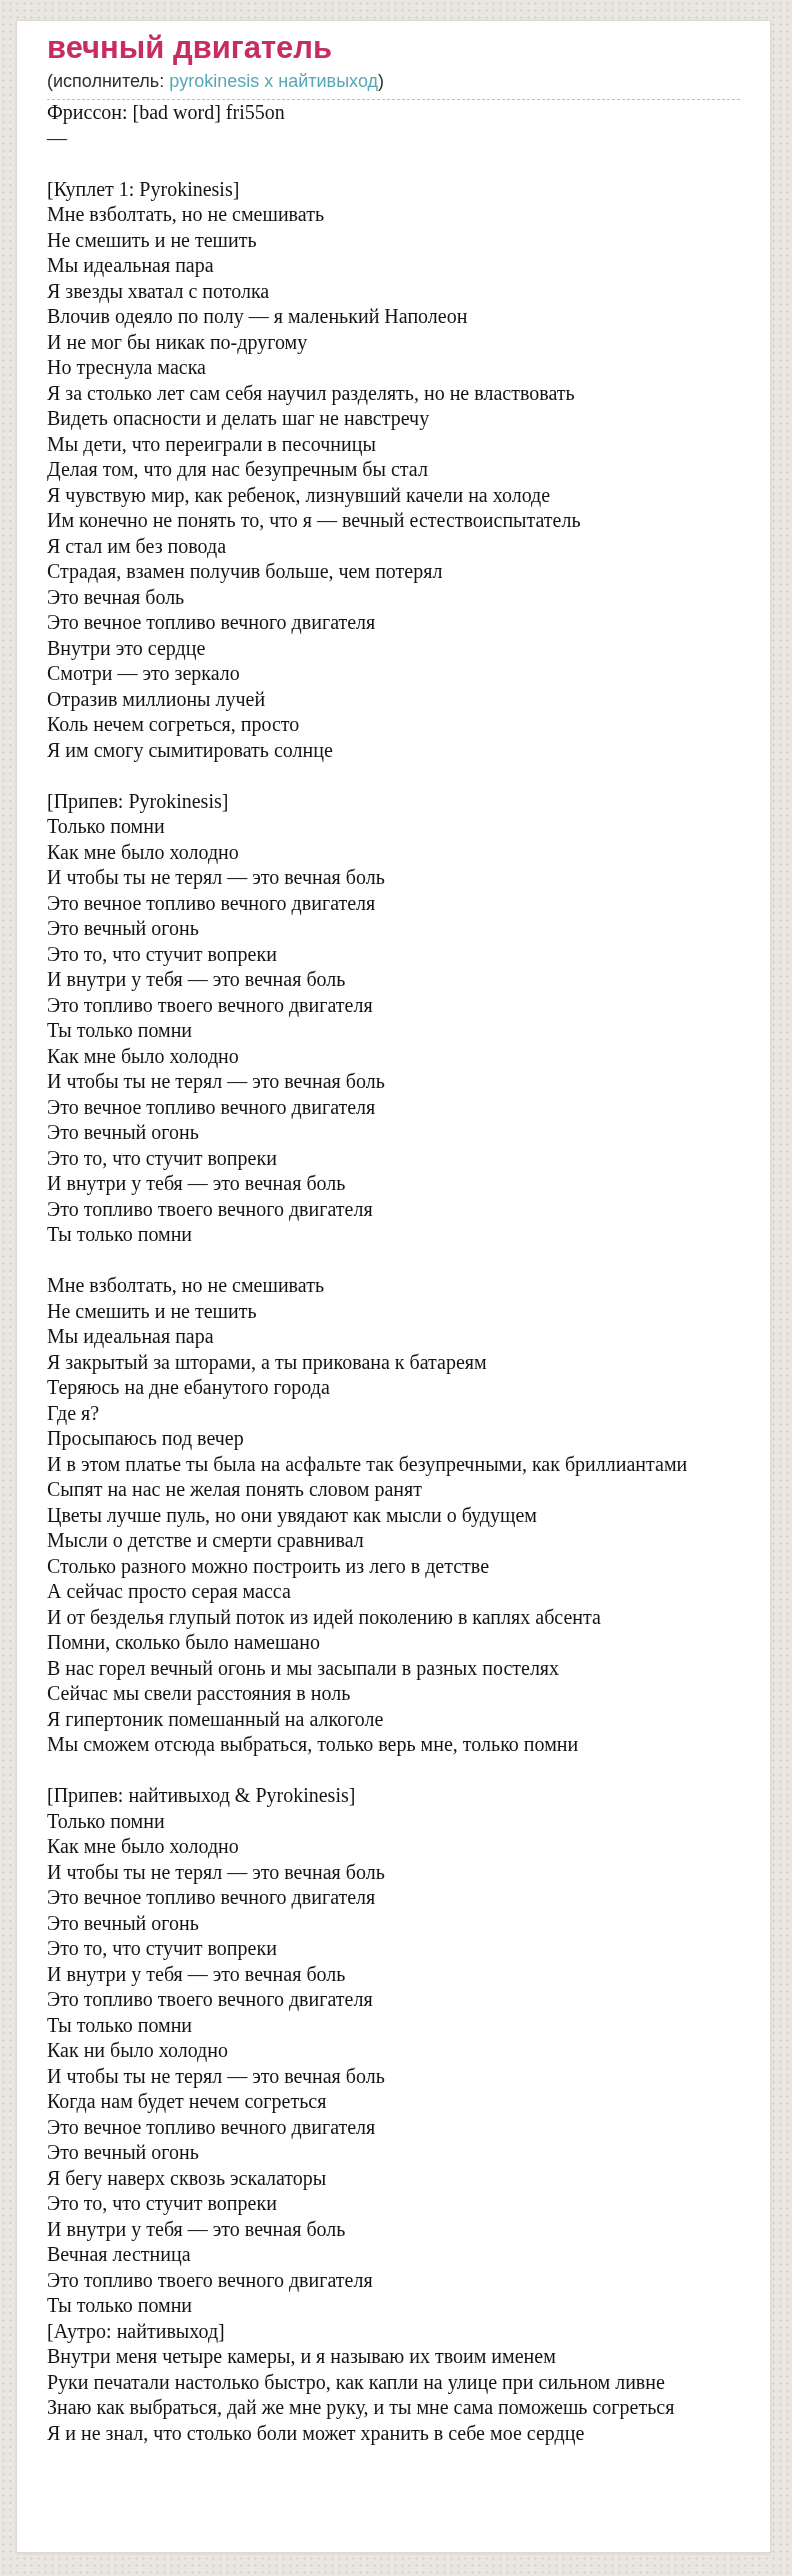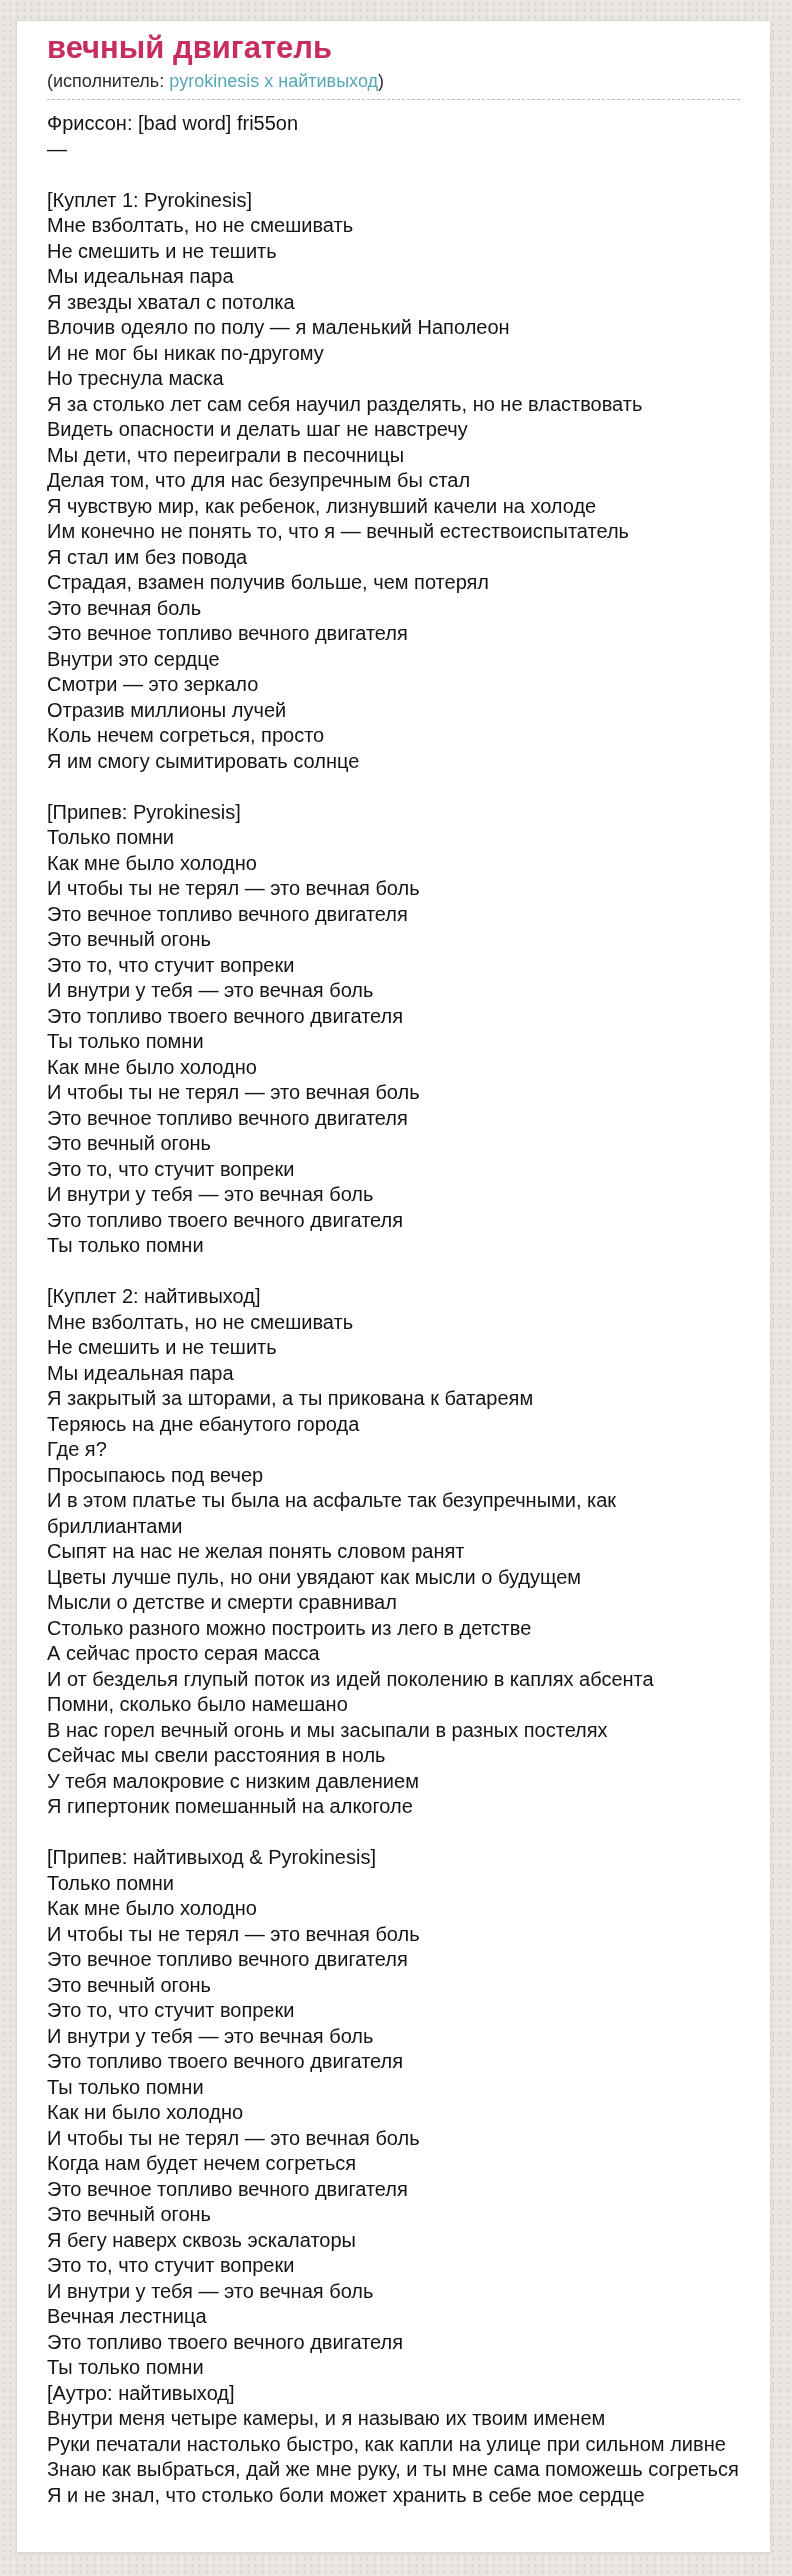--- a/index.html
+++ b/index.html
@@ -43,23 +43,23 @@
     text-decoration: none;
     cursor: pointer;
   }
   .header-separator {
     border: none;
     border-bottom: 1px dashed #a7c4d2;
     margin: 6px 0 0 0;
     height: 0;
   }
   .lyrics {
-    margin-top: 11px;
     font-size: 20px;
     color: #141414;
+    font-family: Liberation Serif, serif;
   }
   .lyric-line {
     line-height: 25.5px;
     min-height: 25.5px;
     white-space: pre-wrap;
   }
 </style>
 </head>
 <body>
 
@@ -110,40 +110,39 @@
       <div class="lyric-line">Ты только помни</div>
       <div class="lyric-line">Как мне было холодно</div>
       <div class="lyric-line">И чтобы ты не терял — это вечная боль</div>
       <div class="lyric-line">Это вечное топливо вечного двигателя</div>
       <div class="lyric-line">Это вечный огонь</div>
       <div class="lyric-line">Это то, что стучит вопреки</div>
       <div class="lyric-line">И внутри у тебя — это вечная боль</div>
       <div class="lyric-line">Это топливо твоего вечного двигателя</div>
       <div class="lyric-line">Ты только помни</div>
       <div class="lyric-line">&nbsp;</div>
-      <div class="lyric-line">[Куплет 2: найтивыход]</div>
       <div class="lyric-line">Мне взболтать, но не смешивать</div>
       <div class="lyric-line">Не смешить и не тешить</div>
       <div class="lyric-line">Мы идеальная пара</div>
       <div class="lyric-line">Я закрытый за шторами, а ты прикована к батареям</div>
       <div class="lyric-line">Теряюсь на дне ебанутого города</div>
       <div class="lyric-line">Где я?</div>
       <div class="lyric-line">Просыпаюсь под вечер</div>
       <div class="lyric-line">И в этом платье ты была на асфальте так безупречными, как бриллиантами</div>
       <div class="lyric-line">Сыпят на нас не желая понять словом ранят</div>
       <div class="lyric-line">Цветы лучше пуль, но они увядают как мысли о будущем</div>
       <div class="lyric-line">Мысли о детстве и смерти сравнивал</div>
       <div class="lyric-line">Столько разного можно построить из лего в детстве</div>
       <div class="lyric-line">А сейчас просто серая масса</div>
       <div class="lyric-line">И от безделья глупый поток из идей поколению в каплях абсента</div>
       <div class="lyric-line">Помни, сколько было намешано</div>
       <div class="lyric-line">В нас горел вечный огонь и мы засыпали в разных постелях</div>
       <div class="lyric-line">Сейчас мы свели расстояния в ноль</div>
-      <div class="lyric-line">У тебя малокровие с низким давлением</div>
       <div class="lyric-line">Я гипертоник помешанный на алкоголе</div>
+      <div class="lyric-line">Мы сможем отсюда выбраться, только верь мне, только помни</div>
       <div class="lyric-line">&nbsp;</div>
       <div class="lyric-line">[Припев: найтивыход &amp; Pyrokinesis]</div>
       <div class="lyric-line">Только помни</div>
       <div class="lyric-line">Как мне было холодно</div>
       <div class="lyric-line">И чтобы ты не терял — это вечная боль</div>
       <div class="lyric-line">Это вечное топливо вечного двигателя</div>
       <div class="lyric-line">Это вечный огонь</div>
       <div class="lyric-line">Это то, что стучит вопреки</div>
       <div class="lyric-line">И внутри у тебя — это вечная боль</div>
       <div class="lyric-line">Это топливо твоего вечного двигателя</div>

